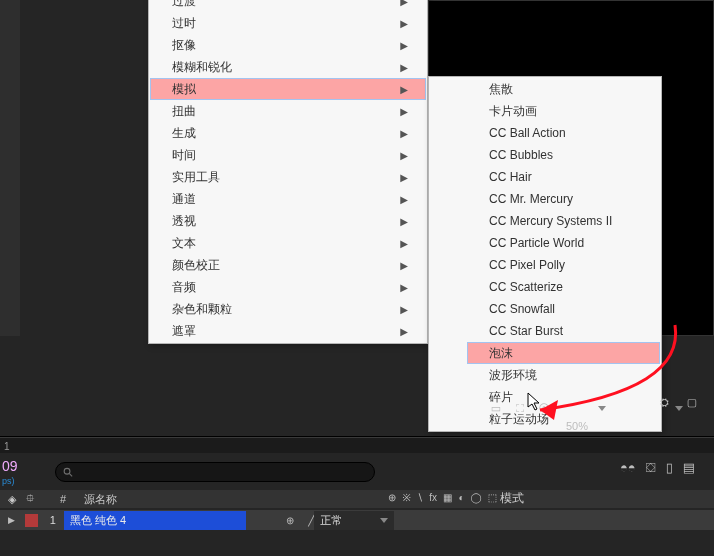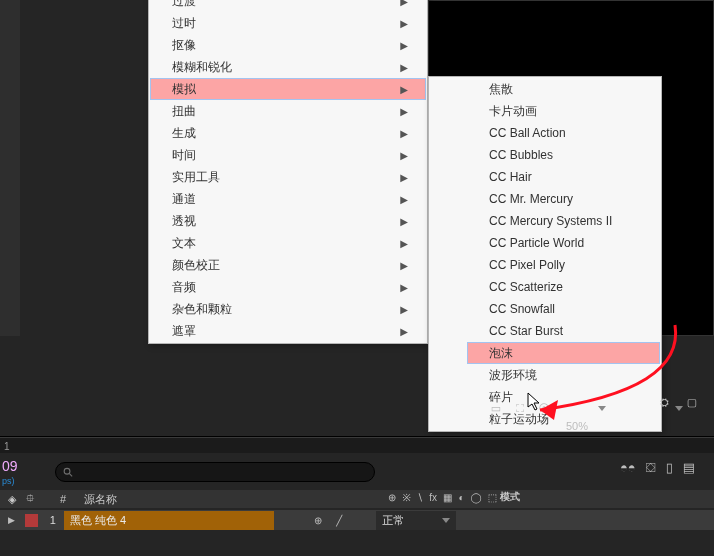--- a/index.html
+++ b/index.html
@@ -34,24 +34,24 @@
   .search svg {width:12px;height:12px;opacity:.6;}
   .tl-icons-r { position:absolute; left:620px; top:460px; display:flex; gap:10px; color:#bdbdbd; }
   .tl-icons-r span{font-size:13px;}
   .colrow { position:absolute; left:0; top:490px; width:714px; height:18px; background:#333; display:flex; align-items:center; font-size:11px; color:#c9c9c9; }
   .colrow .c { padding:0 8px; }
   .colhead-icons { display:flex; gap:6px; font-size:10px; color:#bdbdbd; align-items:center;}
 
   .layer { position:absolute; left:0; top:510px; width:714px; height:20px; background:#3b3b3b; display:flex; align-items:center; font-size:11px; }
   .layer .sw { width:13px; height:13px; background:#b33a3a; margin:0 4px 0 10px; }
   .layer .idx{ width:22px; color:#ddd; text-align:center;}
-  .layer .name-cell { width:210px; background:#a16207; padding:2px 6px; color:#eaeaea; }
-  .layer .modecell { margin-left:34px; width:80px; background:#2b2b2b; color:#ddd; padding:2px 6px; display:flex; align-items:center; justify-content:space-between;}
+  .layer .name-cell { width:182px; background:#1d4ed8; padding:2px 6px; color:#eaeaea; }
+  .layer .modecell { width:80px; background:#2b2b2b; color:#ddd; padding:2px 6px; display:flex; align-items:center; justify-content:space-between;}
   .switches { display:flex; gap:7px; color:#bdbdbd; margin-left:40px; font-size:10px;}
-  .mode-hdr { position:absolute; left:500px; top:490px; font-size:10px; color:#c9c9c9;font-weight:bold; }
+  .mode-hdr { position:absolute; left:500px; top:490px; font-size:12px; color:#c9c9c9; }
 
   .hit-icons { display:flex; gap:4px; font-size:11px; color:#bdbdbd;}
   .hit { position:absolute; left:388px; top:490px; }
 
   
   .arrow-svg { position:absolute; left:520px; top:320px; width:170px; height:130px; pointer-events:none; }
 
   .tri { width:0;height:0;border-left:4px solid transparent;border-right:4px solid transparent;border-top:5px solid #888; display:inline-block;}
 
 </style>

